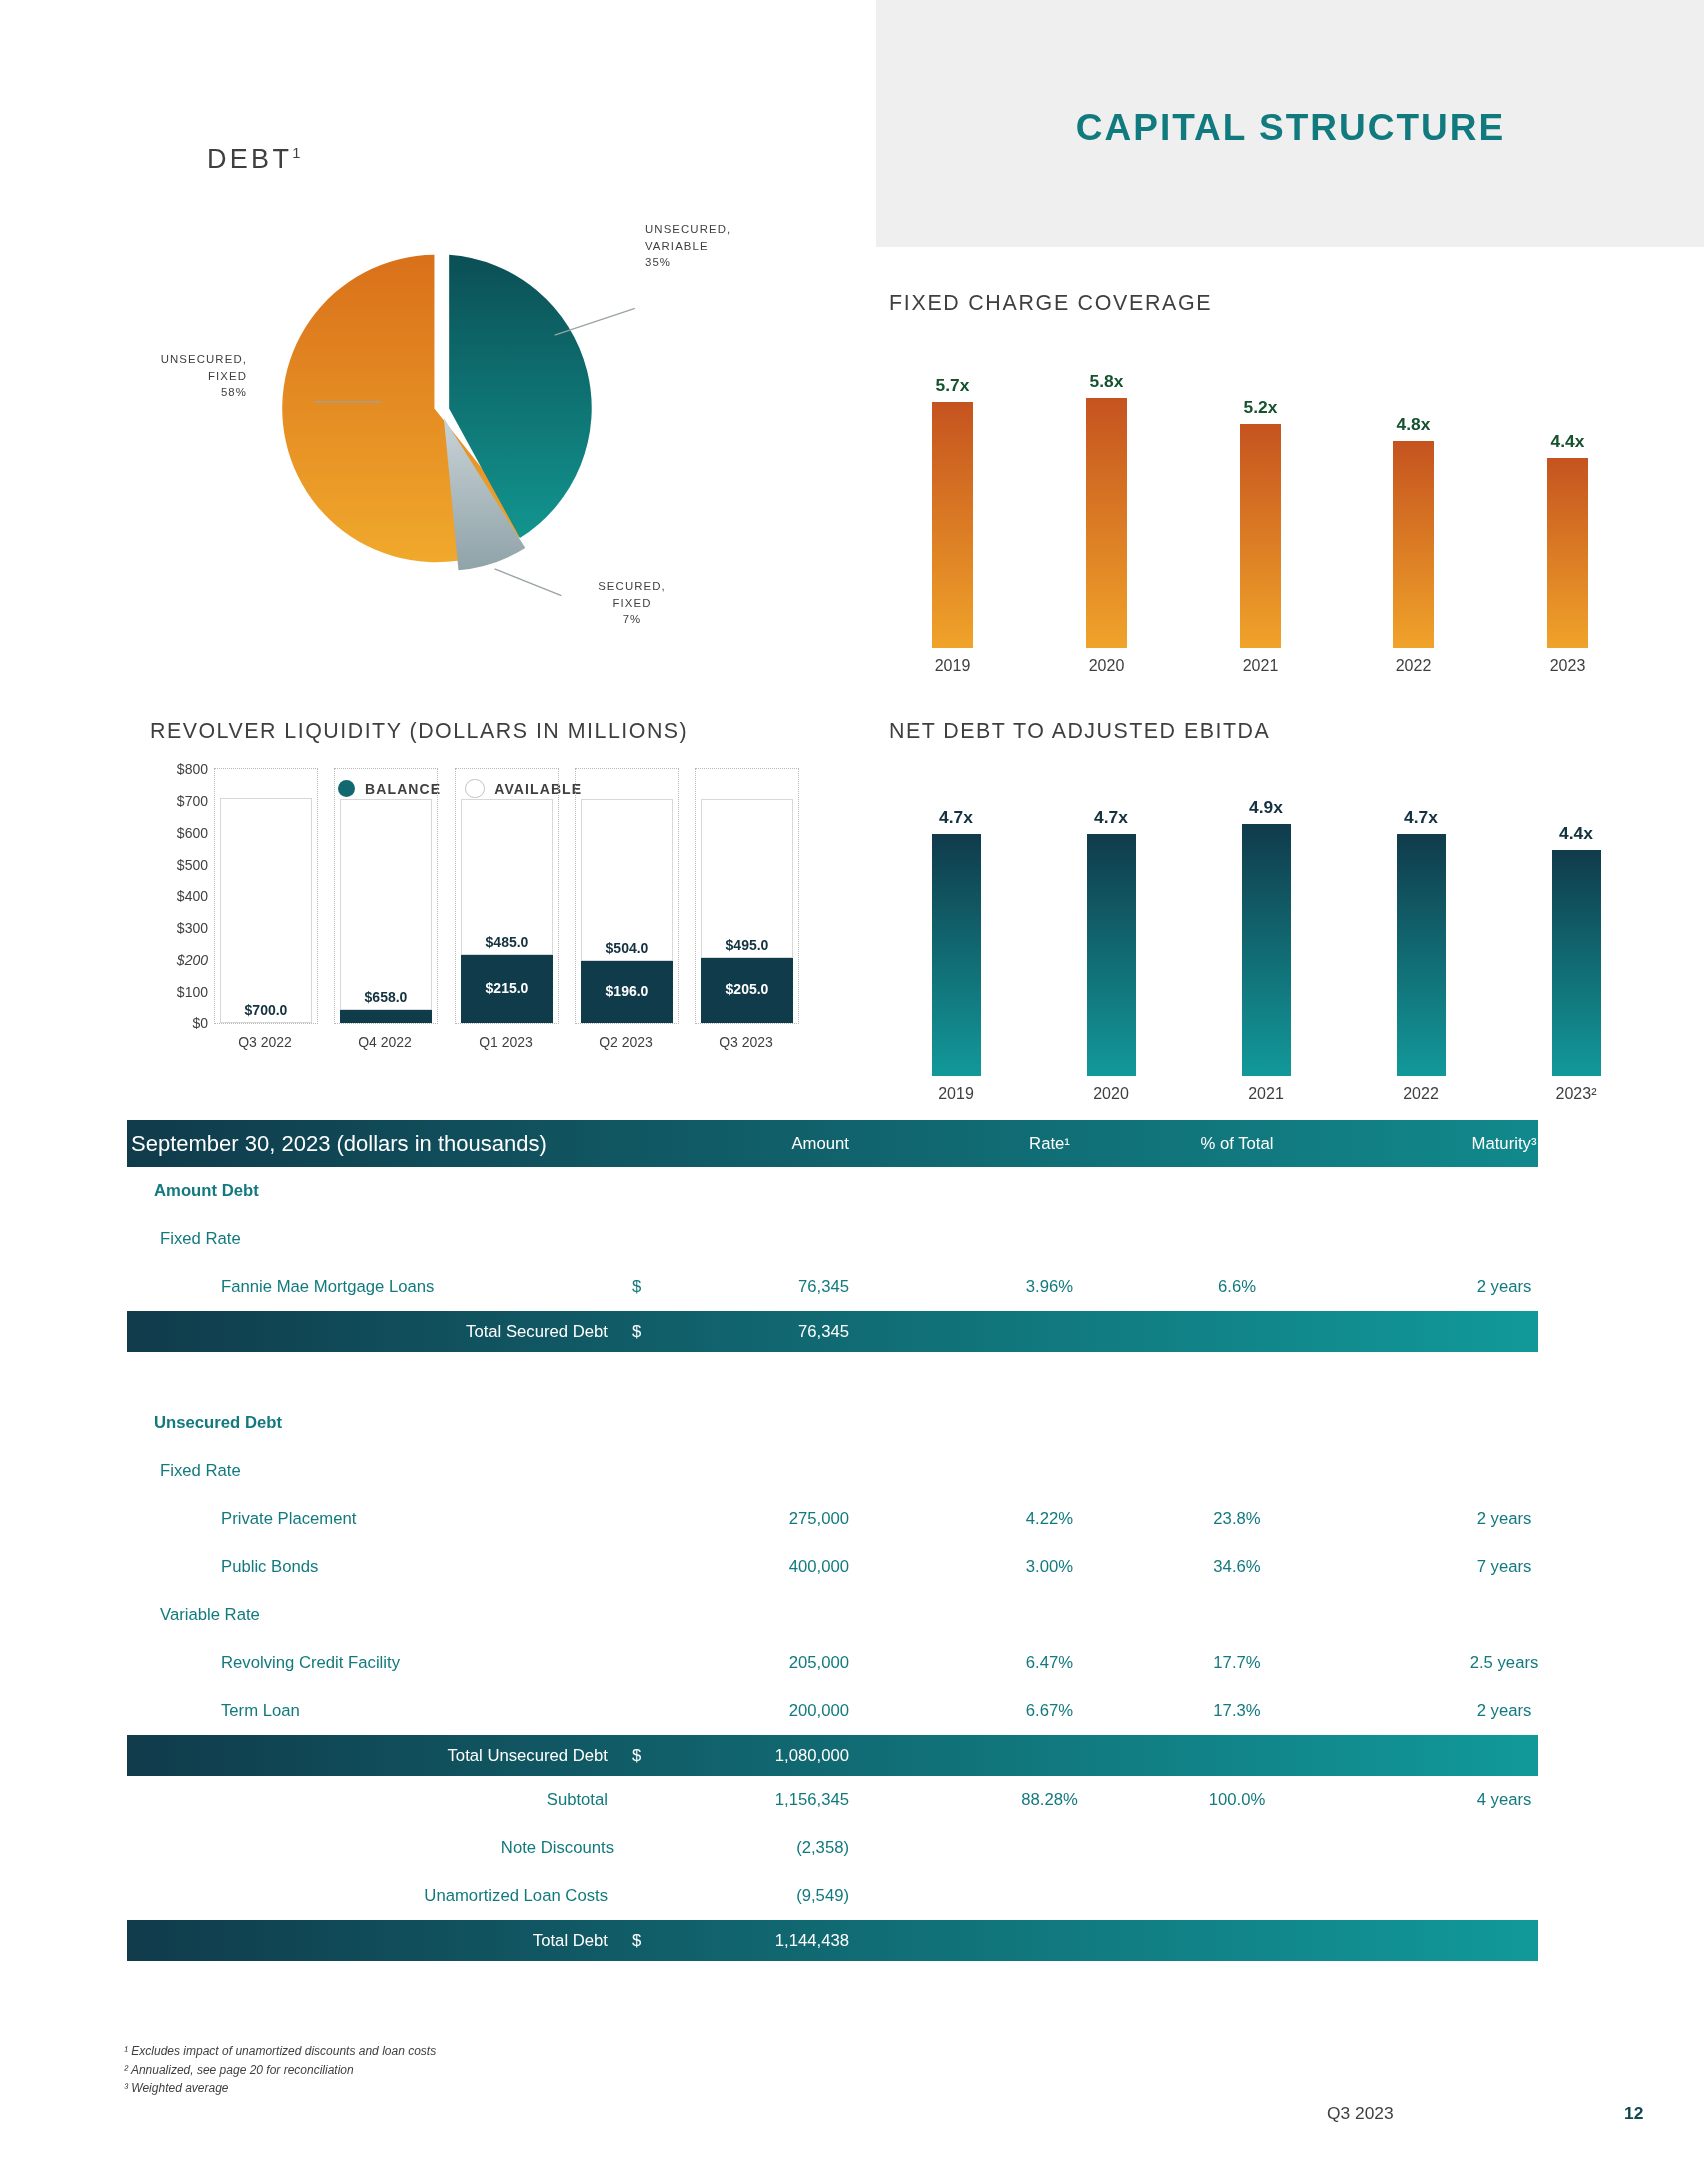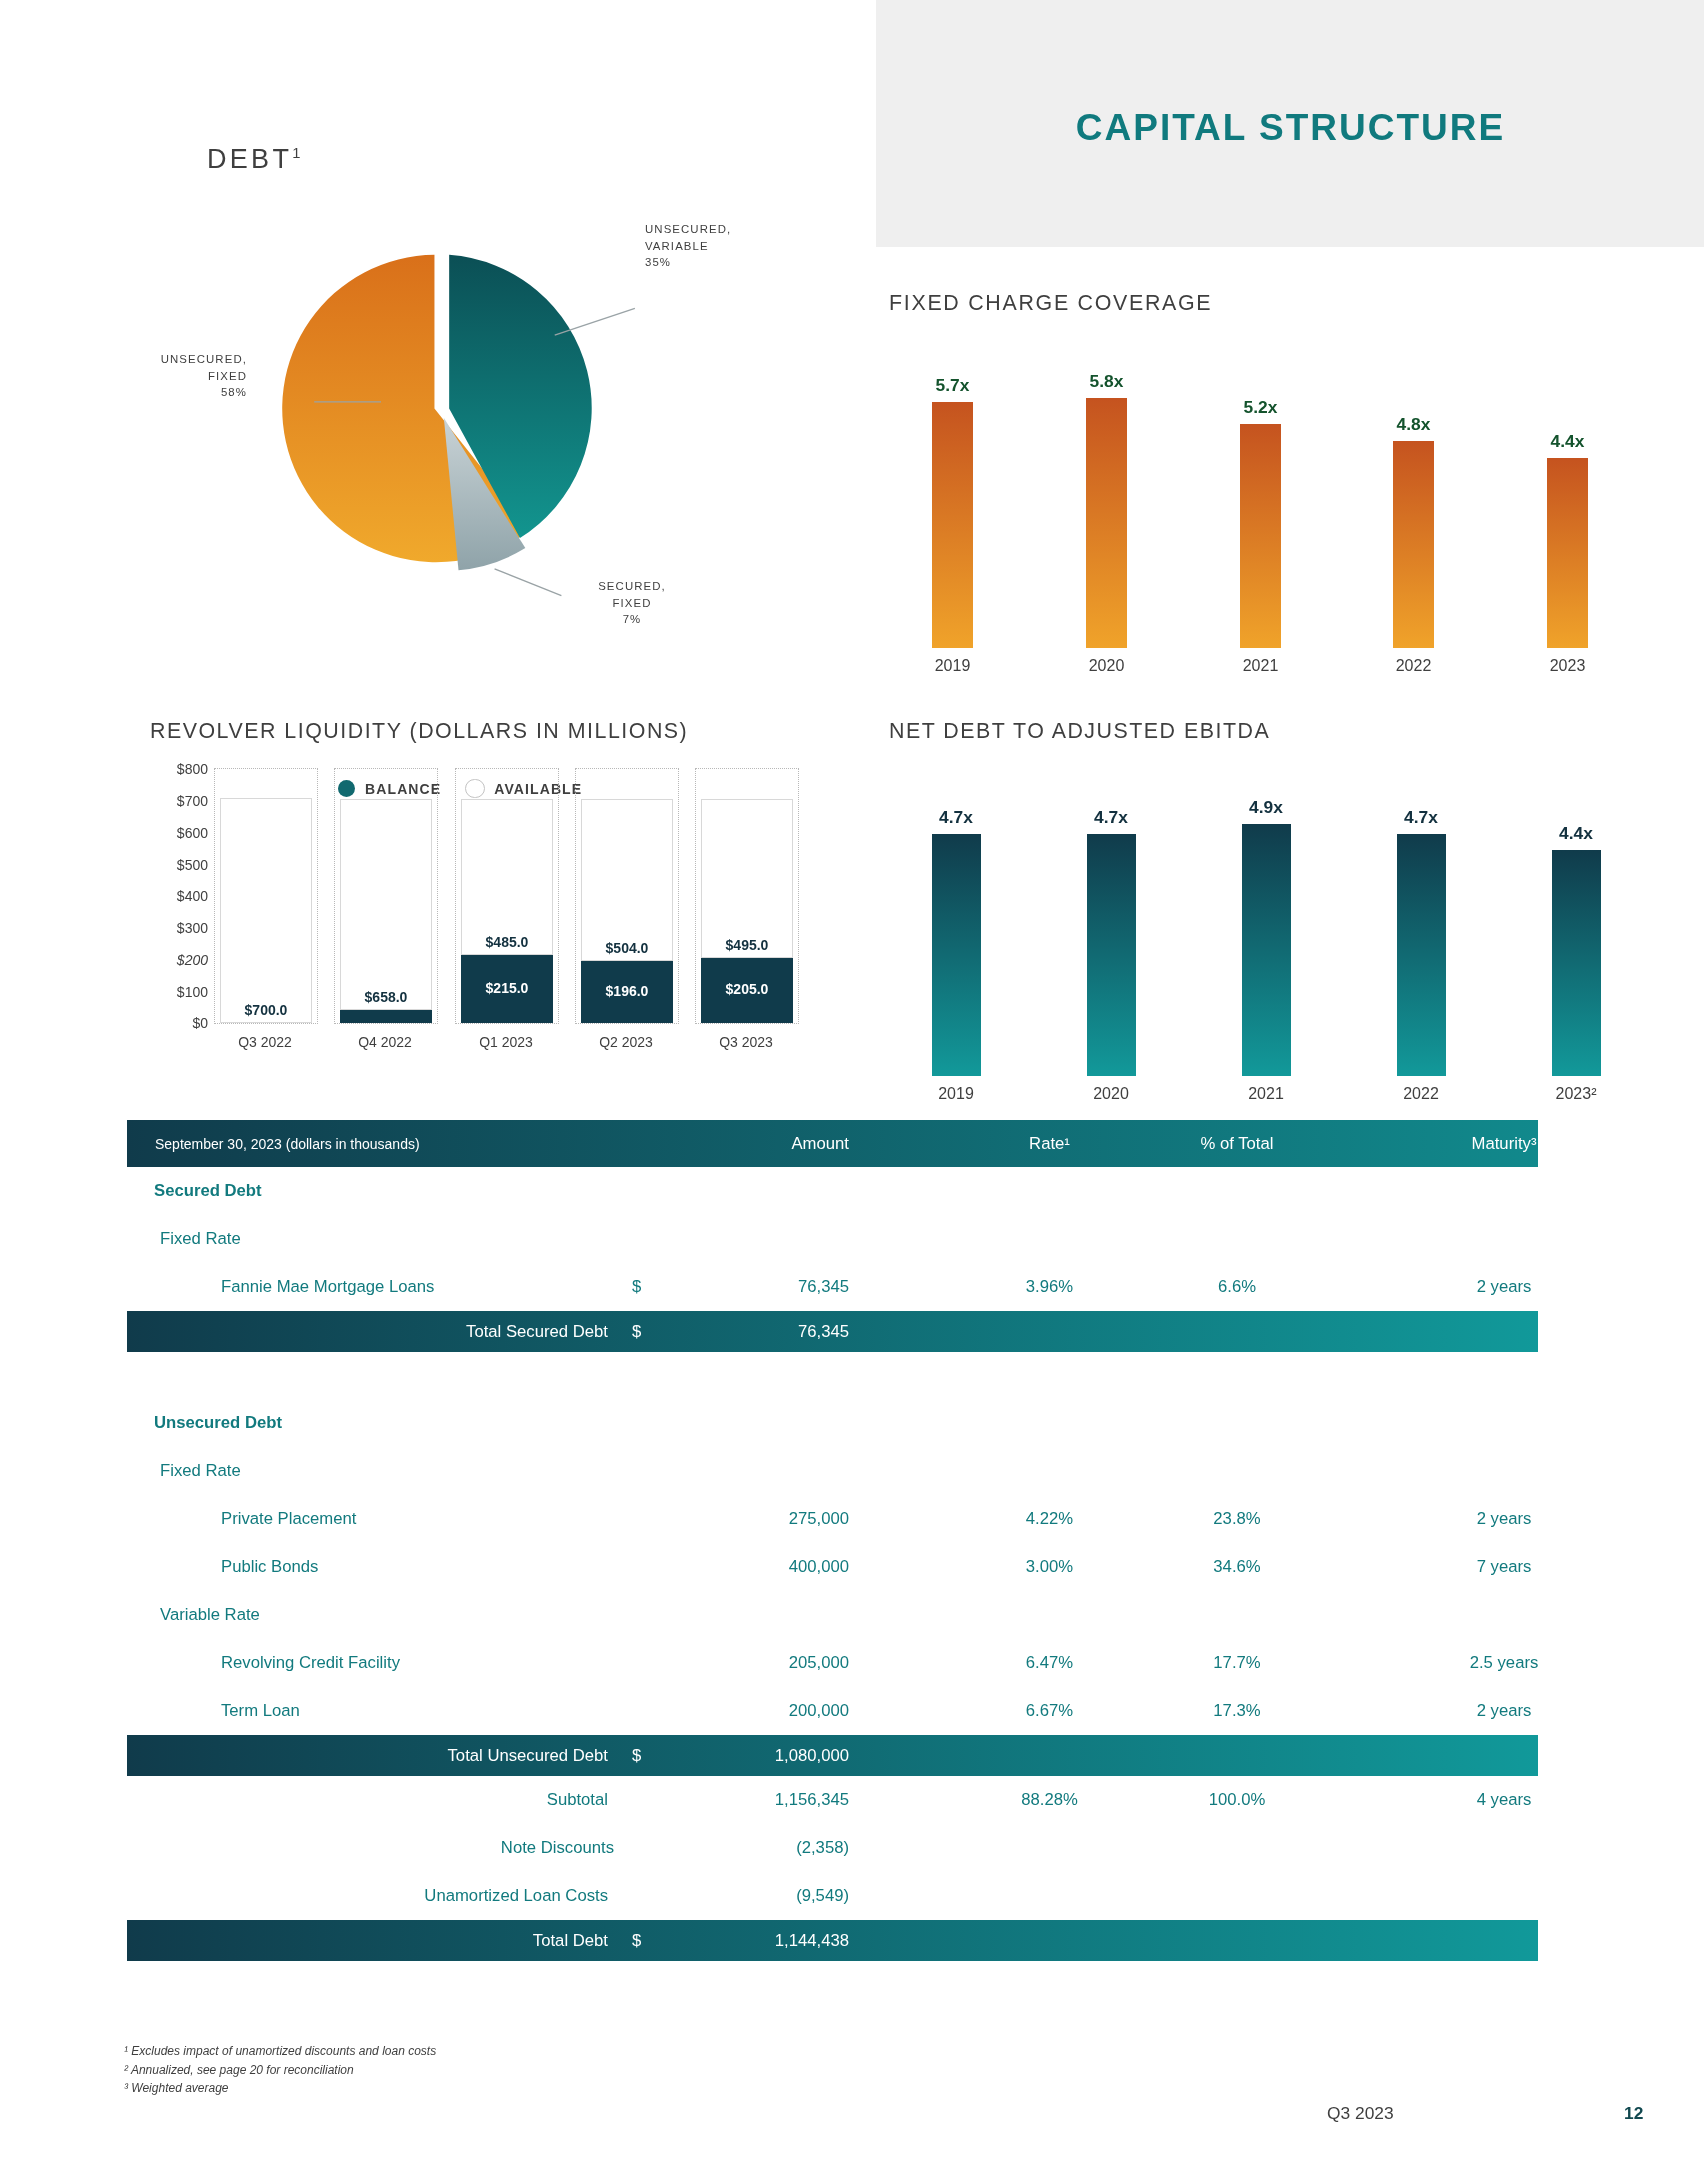--- a/index.html
+++ b/index.html
@@ -292,28 +292,28 @@
       </div>
     <div class="nd-col" id="nd4" style="left:620px;">
         <div class="nd-val">4.4x</div>
         <div class="nd-bar" style="height:226px"></div>
         <div class="nd-x">2023²</div>
       </div>
   </div>
 
   <div class="tbl" id="debtTable">
       <div class="row hdr-row">
-        <div class="c-label" style="padding-left:28px;font-size:14px">September 30, 2023 (dollars in thousands)</div>
+        <div class="c-label" style="padding-left:4px;font-size:22px">September 30, 2023 (dollars in thousands)</div>
         <div class="c-amount">Amount</div>
         <div class="c-rate">Rate¹</div>
         <div class="c-pct">% of Total</div>
         <div class="c-mat">Maturity³</div>
       </div>
       <div class="row">
-        <div class="c-label sect" style="padding-left:27px">Secured Debt</div>
+        <div class="c-label sect" style="padding-left:27px">Amount Debt</div>
       </div>
       <div class="row">
         <div class="c-label indent1">Fixed Rate</div>
       </div>
       <div class="row">
         <div class="c-label indent2">Fannie Mae Mortgage Loans</div>
         <div class="c-dollar">$</div>
         <div class="c-amount">76,345</div>
         <div class="c-rate">3.96%</div>
         <div class="c-pct">6.6%</div>

